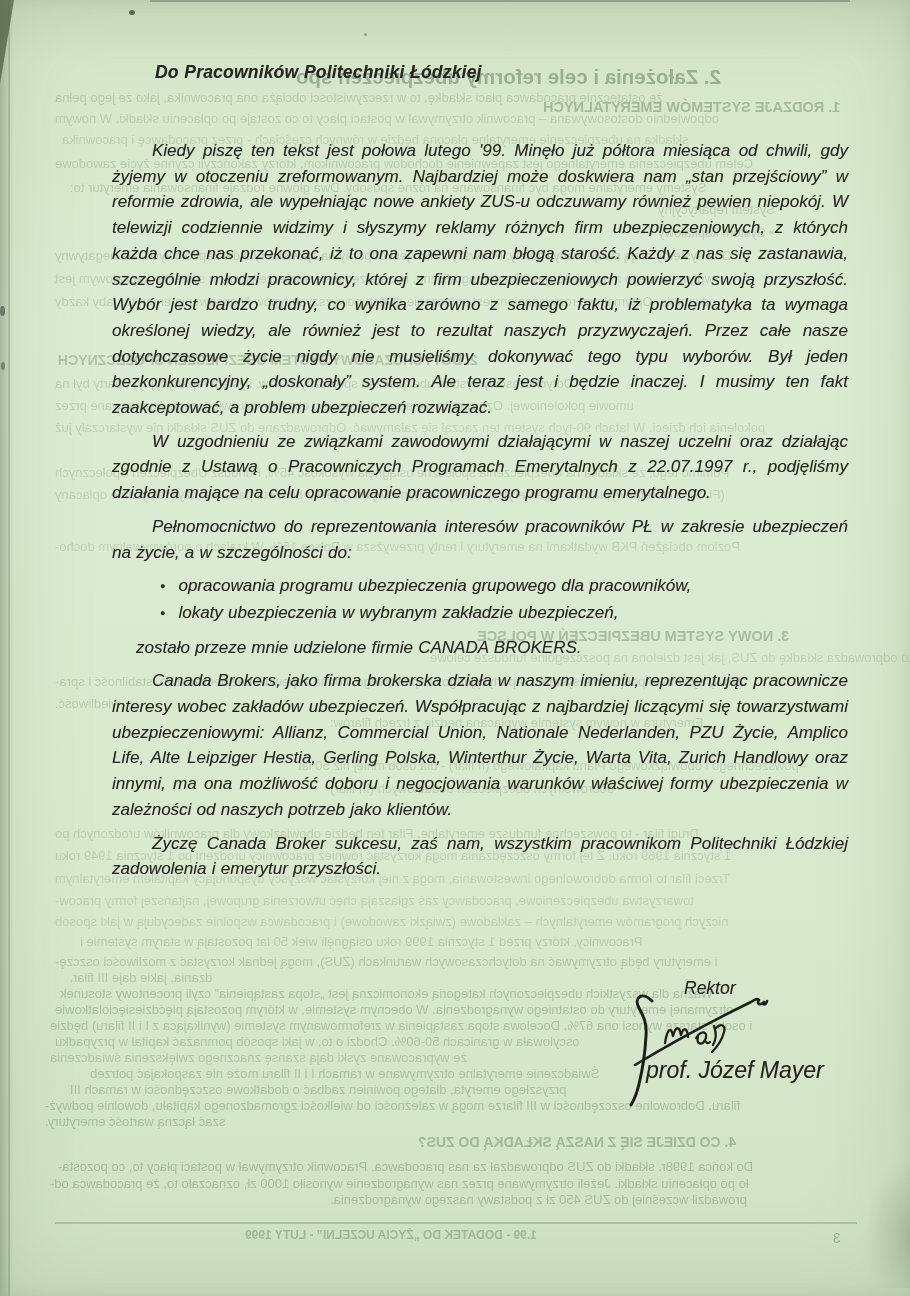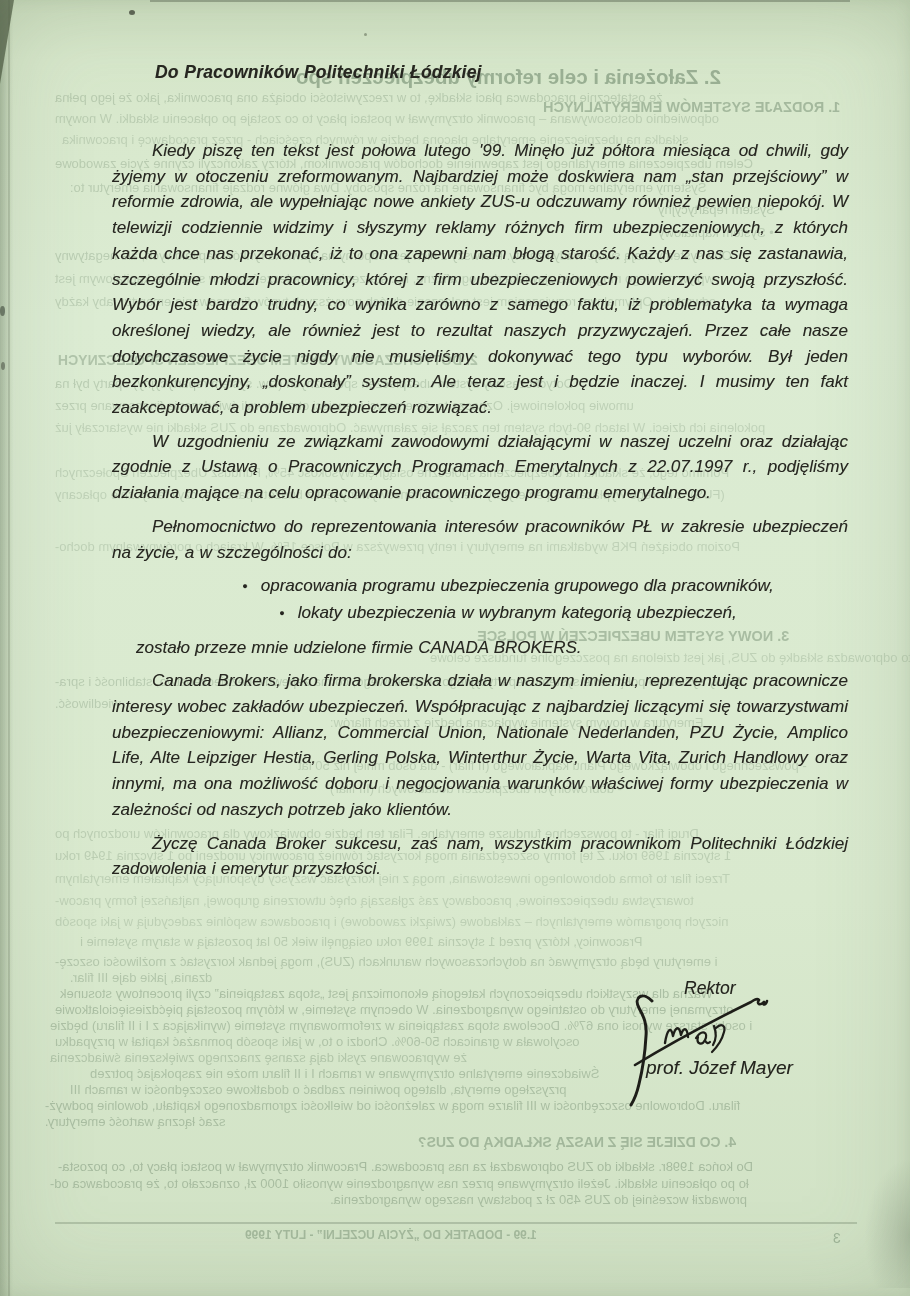--- a/index.html
+++ b/index.html
@@ -10,27 +10,27 @@
     box-shadow:inset 0 0 90px rgba(118,138,108,.25), inset 0 0 14px rgba(118,138,108,.16);}
 
   
   .letter{position:absolute;left:104px;top:62px;width:752px;z-index:3;color:#262620;
     font-style:italic;font-size:17px;line-height:25.7px;text-align:justify;word-spacing:.5px;
     text-shadow:.3px .3px .6px rgba(45,45,38,.32);}
   .letter-heading{font-size:17.5px;font-weight:bold;margin:0 0 56px 51px;line-height:20px;letter-spacing:.2px;}
   .letter p{margin:8px;text-indent:40px;}
   .letter p.small-indent{text-indent:24px;}
   .letter ul{margin:0;padding:0;list-style:none;}
-  .letter li{padding-left:56px;text-align:center;}
+  .letter li{padding-left:56px;text-align:left;}
   .dot{font-style:normal;font-size:9px;vertical-align:2px;margin-right:13px;}
 
   
   .sig-title{position:absolute;left:684px;top:978px;font-style:italic;font-size:17.5px;color:#24241e;z-index:4;
     text-shadow:.3px .3px .6px rgba(45,45,38,.32);}
-  .sig-name{position:absolute;left:646px;top:1057px;font-style:italic;font-size:19px;color:#24241e;z-index:4;
+  .sig-name{position:absolute;left:646px;top:1057px;font-style:italic;font-size:23px;color:#24241e;z-index:4;
     text-shadow:.3px .3px .6px rgba(45,45,38,.32);}
   .sig-svg{position:absolute;left:613px;top:988px;z-index:5;}
 
   
   .bl{position:absolute;white-space:nowrap;color:#5f7a5e;transform:scaleX(-1);line-height:1;z-index:1;font-size:13px;}
   .b0{left:296px;top:67px;font-size:20.5px;font-weight:bold;opacity:.50;}
   .b1{left:55px;top:91px;opacity:.26;}
   .b2{left:543px;top:100px;font-size:14.5px;font-weight:bold;opacity:.42;}
   .b3{left:55px;top:112px;opacity:.24;}
   .b4{left:62px;top:133px;opacity:.22;}
@@ -153,21 +153,21 @@
     <div class="footer-rule"></div>
   </div>
 
   <div class="letter">
     <h1 class="letter-heading">Do Pracowników Politechniki Łódzkiej</h1>
     <p>Kiedy piszę ten tekst jest połowa lutego '99. Minęło już półtora miesiąca od chwili, gdy żyjemy w otoczeniu zreformowanym. Najbardziej może doskwiera nam „stan przejściowy” w reformie zdrowia, ale wypełniając nowe ankiety ZUS-u odczuwamy również pewien niepokój. W telewizji codziennie widzimy i słyszymy reklamy różnych firm ubezpieczeniowych, z których każda chce nas przekonać, iż to ona zapewni nam błogą starość. Każdy z nas się zastanawia, szczególnie młodzi pracownicy, której z firm ubezpieczeniowych powierzyć swoją przyszłość. Wybór jest bardzo trudny, co wynika zarówno z samego faktu, iż problematyka ta wymaga określonej wiedzy, ale również jest to rezultat naszych przyzwyczajeń. Przez całe nasze dotychczasowe życie nigdy nie musieliśmy dokonywać tego typu wyborów. Był jeden bezkonkurencyjny, „doskonały” system. Ale teraz jest i będzie inaczej. I musimy ten fakt zaakceptować, a problem ubezpieczeń rozwiązać.</p>
     <p>W uzgodnieniu ze związkami zawodowymi działającymi w naszej uczelni oraz działając zgodnie z Ustawą o Pracowniczych Programach Emerytalnych z 22.07.1997 r., podjęliśmy działania mające na celu opracowanie pracowniczego programu emerytalnego.</p>
     <p>Pełnomocnictwo do reprezentowania interesów pracowników PŁ w zakresie ubezpieczeń na życie, a w szczególności do:</p>
     <ul>
       <li><span class="dot">●</span><span>opracowania programu ubezpieczenia grupowego dla pracowników,</span></li>
-      <li><span class="dot">●</span><span>lokaty ubezpieczenia w wybranym kategorią ubezpieczeń,</span></li>
+      <li><span class="dot">●</span><span>lokaty ubezpieczenia w wybranym zakładzie ubezpieczeń,</span></li>
     </ul>
     <p class="small-indent">zostało przeze mnie udzielone firmie CANADA BROKERS.</p>
     <p>Canada Brokers, jako firma brokerska działa w naszym imieniu, reprezentując pracownicze interesy wobec zakładów ubezpieczeń. Współpracując z najbardziej liczącymi się towarzystwami ubezpieczeniowymi: Allianz, Commercial Union, Nationale Nederlanden, PZU Życie, Amplico Life, Alte Leipziger Hestia, Gerling Polska, Winterthur Życie, Warta Vita, Zurich Handlowy oraz innymi, ma ona możliwość doboru i negocjowania warunków właściwej formy ubezpieczenia w zależności od naszych potrzeb jako klientów.</p>
     <p>Życzę Canada Broker sukcesu, zaś nam, wszystkim pracownikom Politechniki Łódzkiej zadowolenia i emerytur przyszłości.</p>
   </div>
 
   <div class="sig-title">Rektor</div>
   <svg class="sig-svg" width="175" height="120" viewBox="0 0 175 120">
     <g fill="none" stroke="#1e1e19" stroke-linecap="round" stroke-linejoin="round">
       <path stroke-width="3" d="M39,13 C30,3 20,9 26,20 C31,29 34,36 33,48 C32,66 30,80 26,96 C24,105 21,112 18,117"></path>

